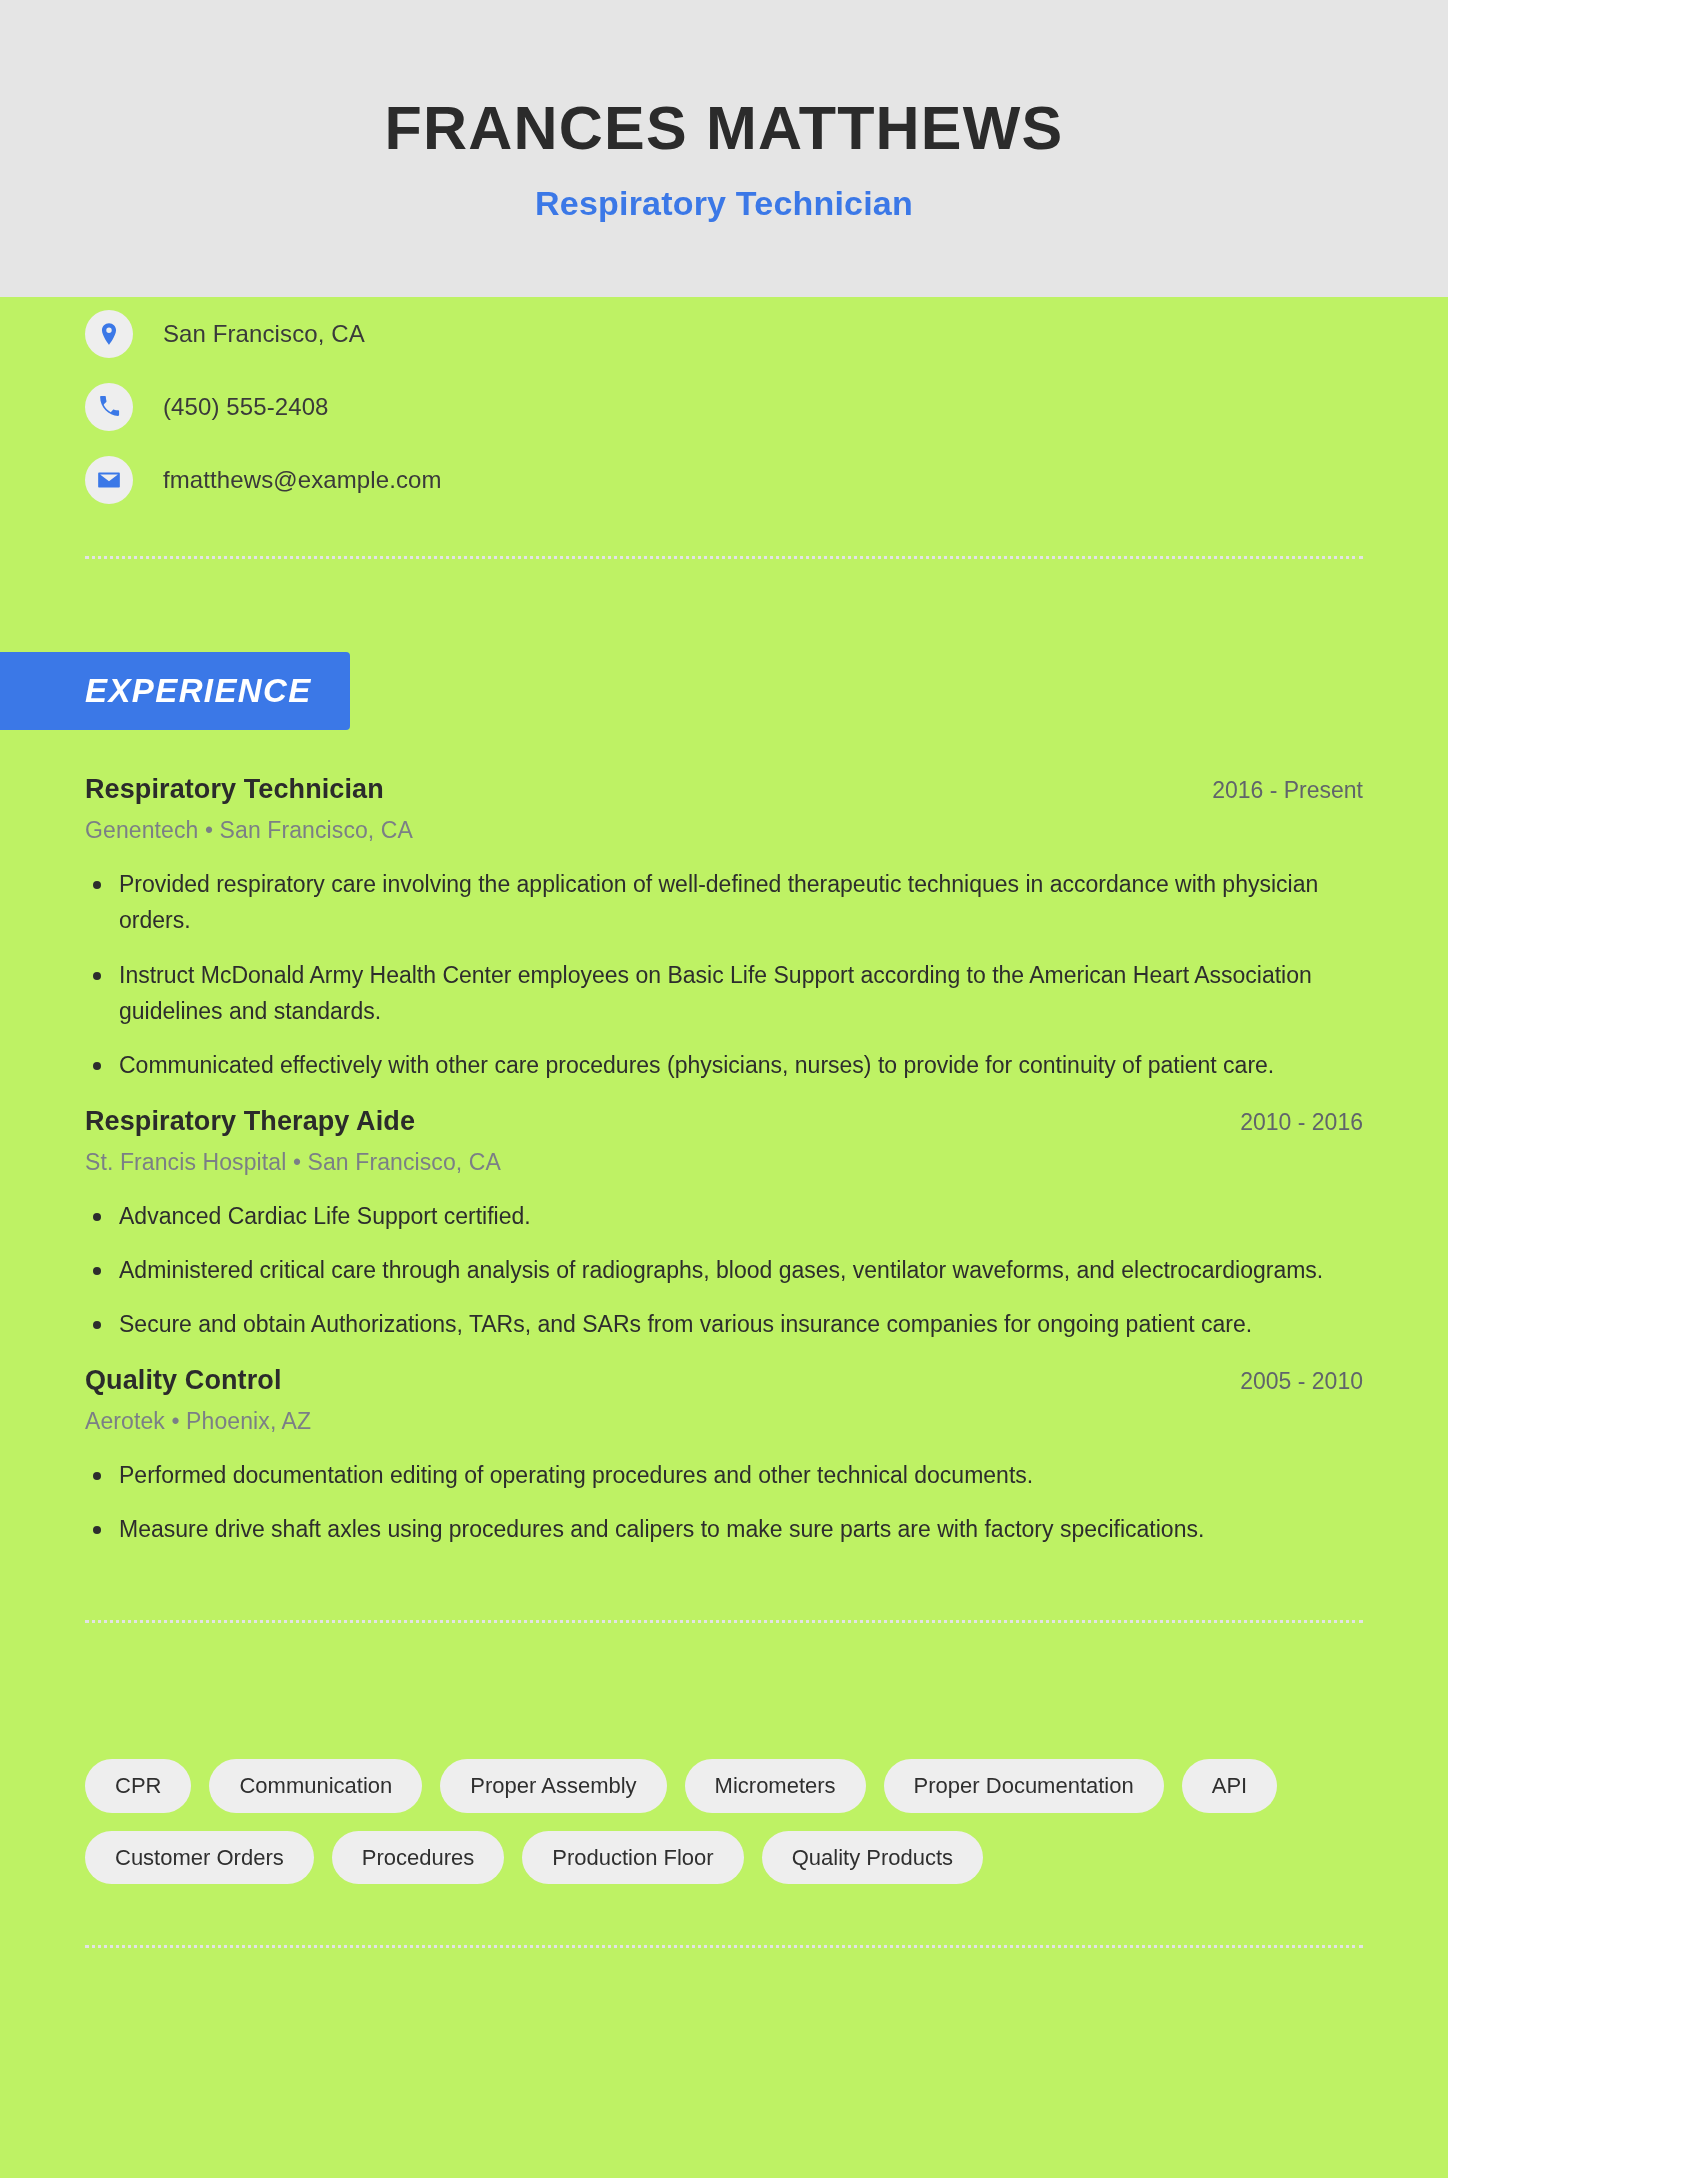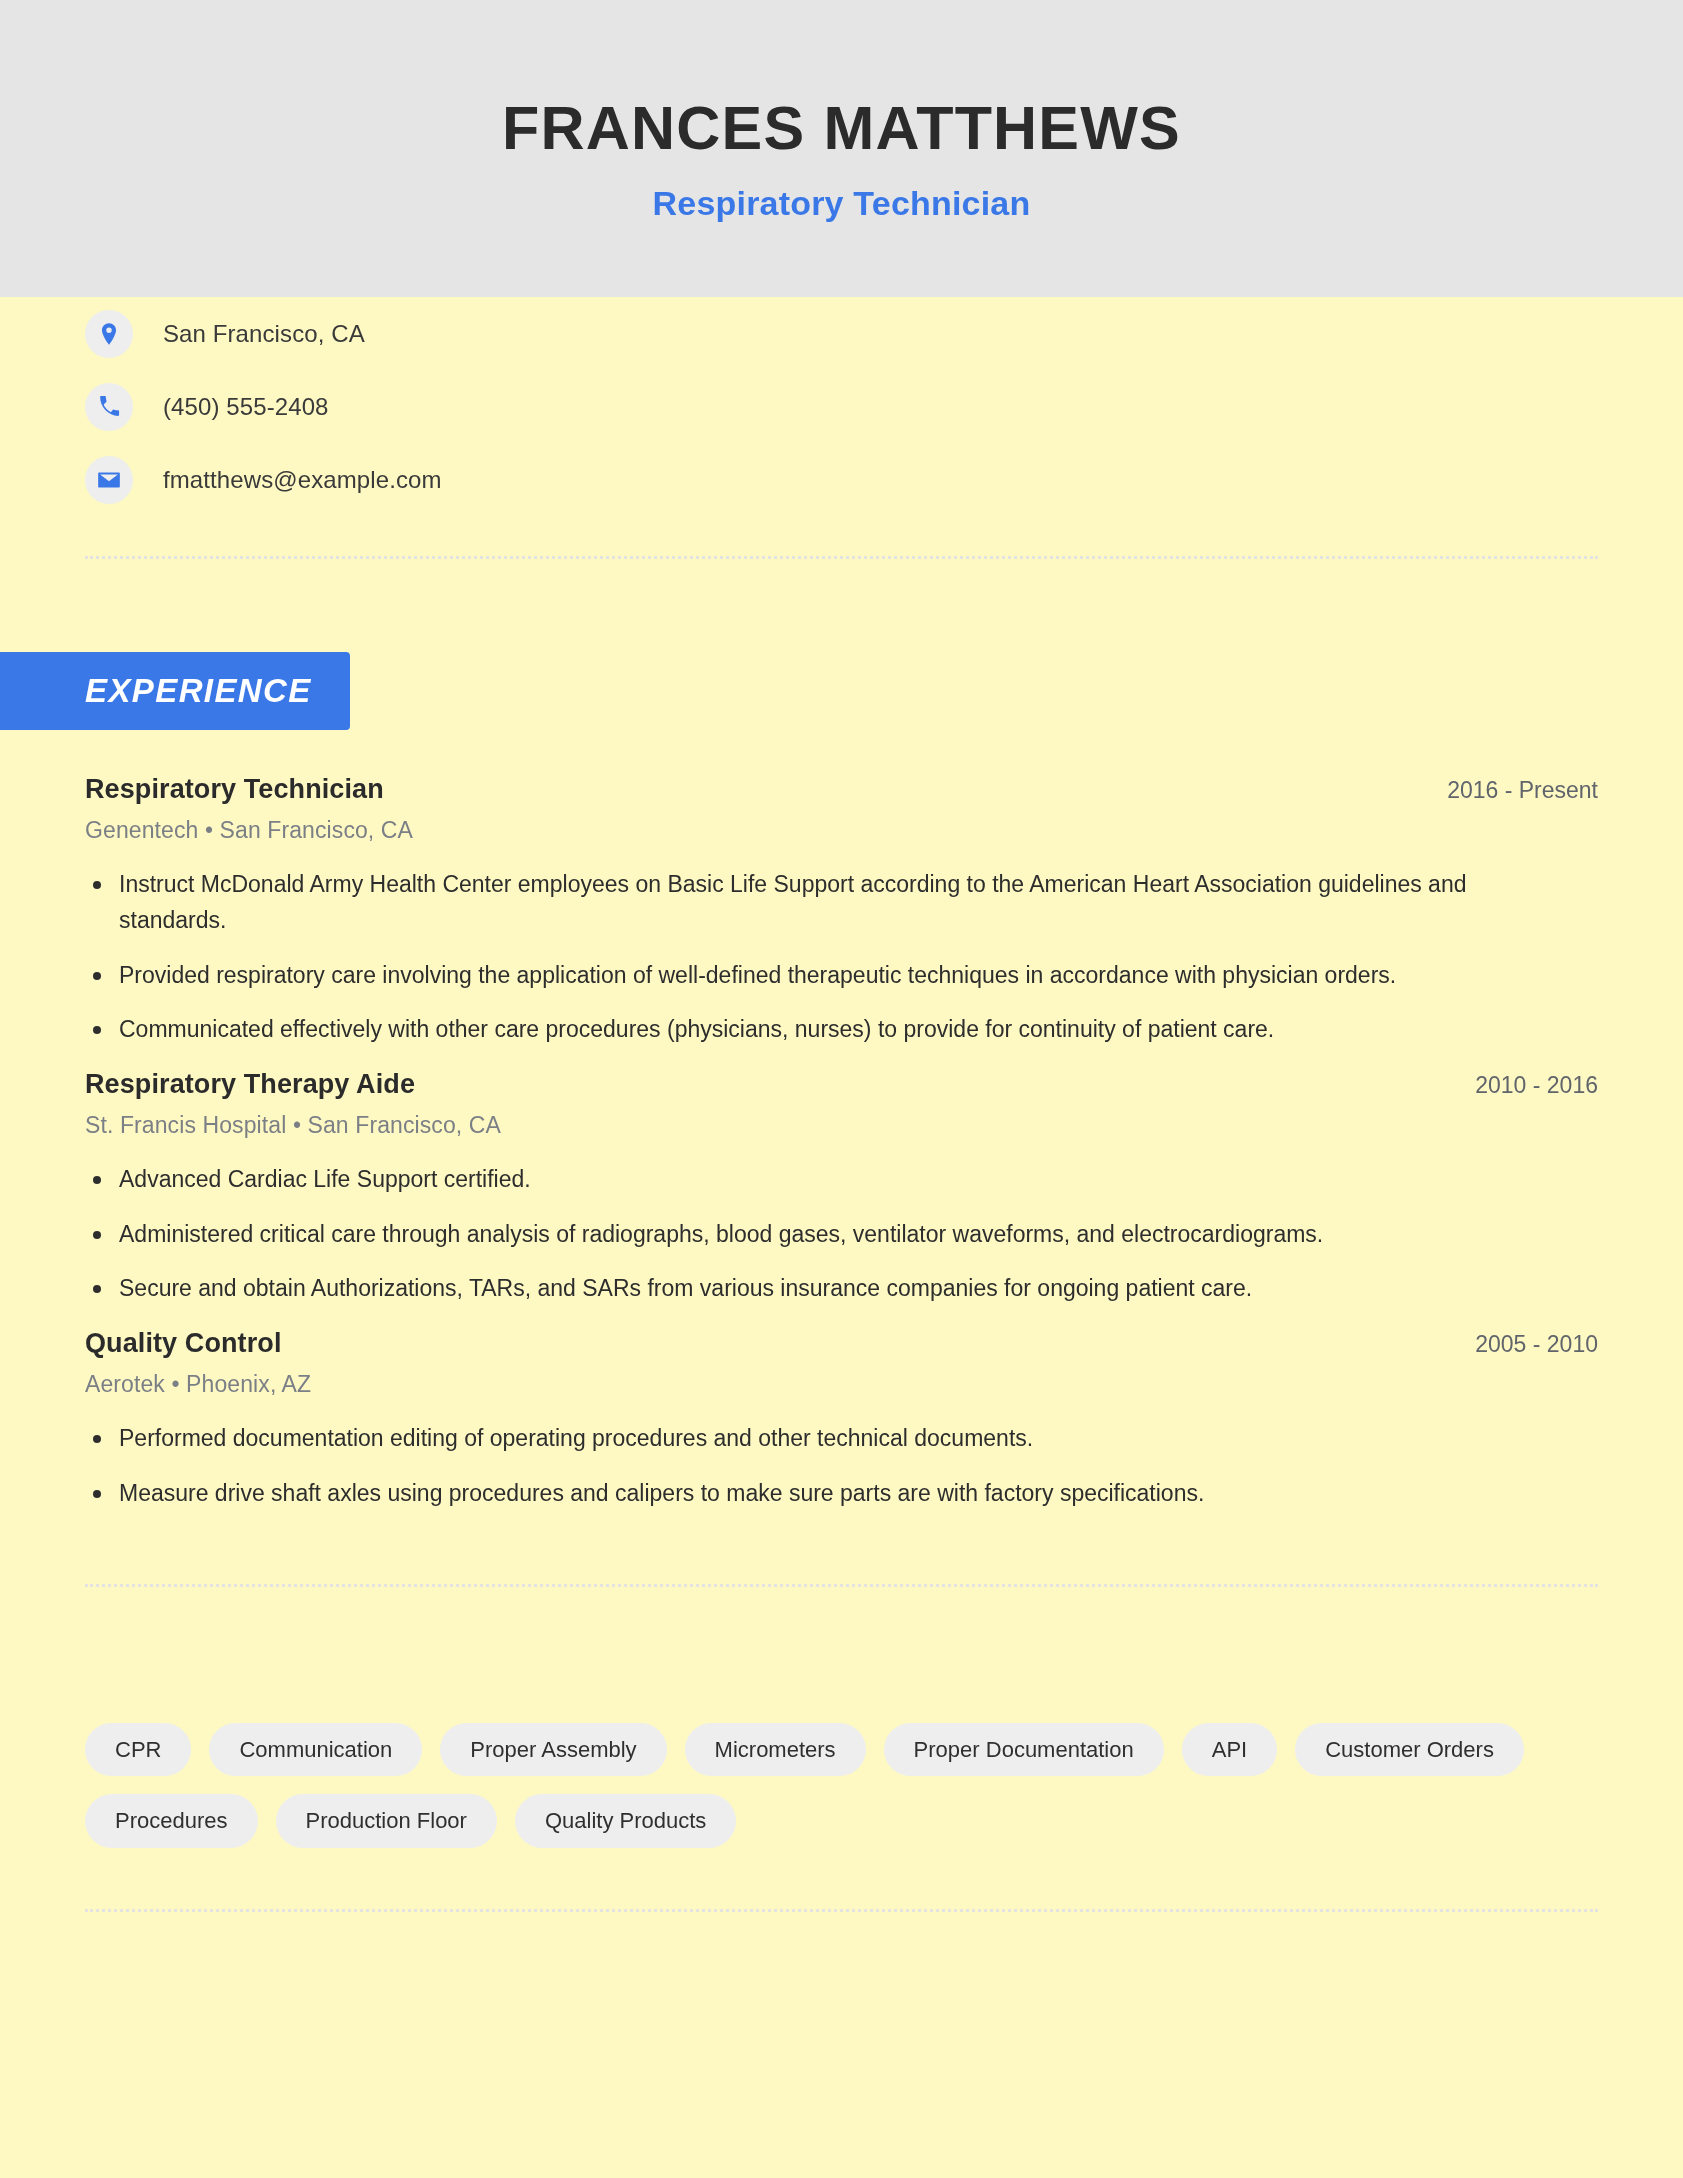--- a/index.html
+++ b/index.html
@@ -11,23 +11,23 @@
   }
 
   body {
     font-family: "Liberation Sans", sans-serif;
     color: #333333;
     -webkit-font-smoothing: antialiased;
   }
 
   .page {
     position: relative;
-    width: 1683px;
+    width: 1448px;
     min-height: 2178px;
-    background: #fef9c3;
+    background: #bef264;
     overflow: hidden;
   }
 
   
   .header-band {
     width: 100%;
     height: 297px;
     background: #e5e5e5;
     display: flex;
     flex-direction: column;
@@ -254,22 +254,22 @@
 
       <div style="height:44px"></div>
 
       <div class="entry">
         <div class="entry-head">
           <span class="entry-role">Respiratory Technician</span>
           <span class="entry-dates">2016 - Present</span>
         </div>
         <div class="entry-meta">Genentech  •  San Francisco, CA</div>
         <ul class="bullets">
+          <li>Provided respiratory care involving the application of well-defined therapeutic techniques in accordance with physician orders.</li>
           <li>Instruct McDonald Army Health Center employees on Basic Life Support according to the American Heart Association guidelines and standards.</li>
-          <li>Provided respiratory care involving the application of well-defined therapeutic techniques in accordance with physician orders.</li>
           <li>Communicated effectively with other care procedures (physicians, nurses) to provide for continuity of patient care.</li>
         </ul>
       </div>
 
       <div class="entry">
         <div class="entry-head">
           <span class="entry-role">Respiratory Therapy Aide</span>
           <span class="entry-dates">2010 - 2016</span>
         </div>
         <div class="entry-meta">St. Francis Hospital  •  San Francisco, CA</div>

